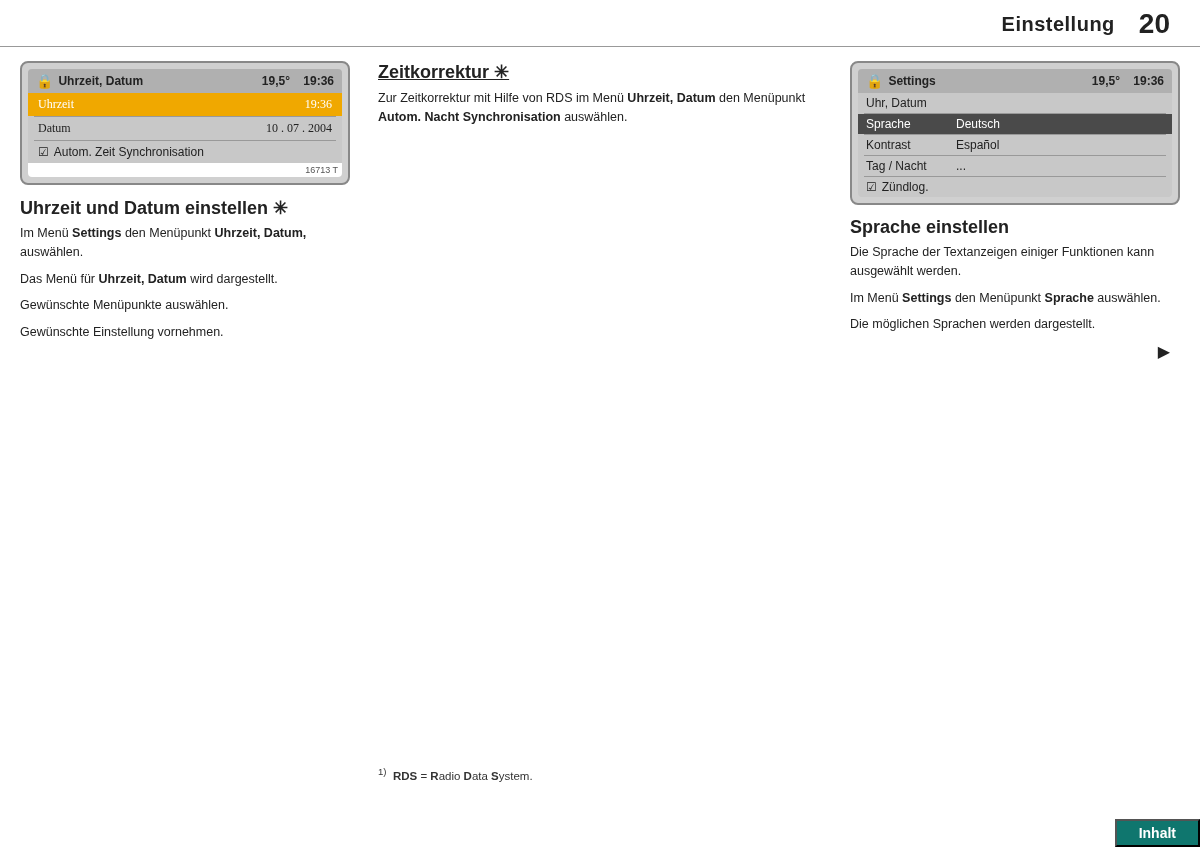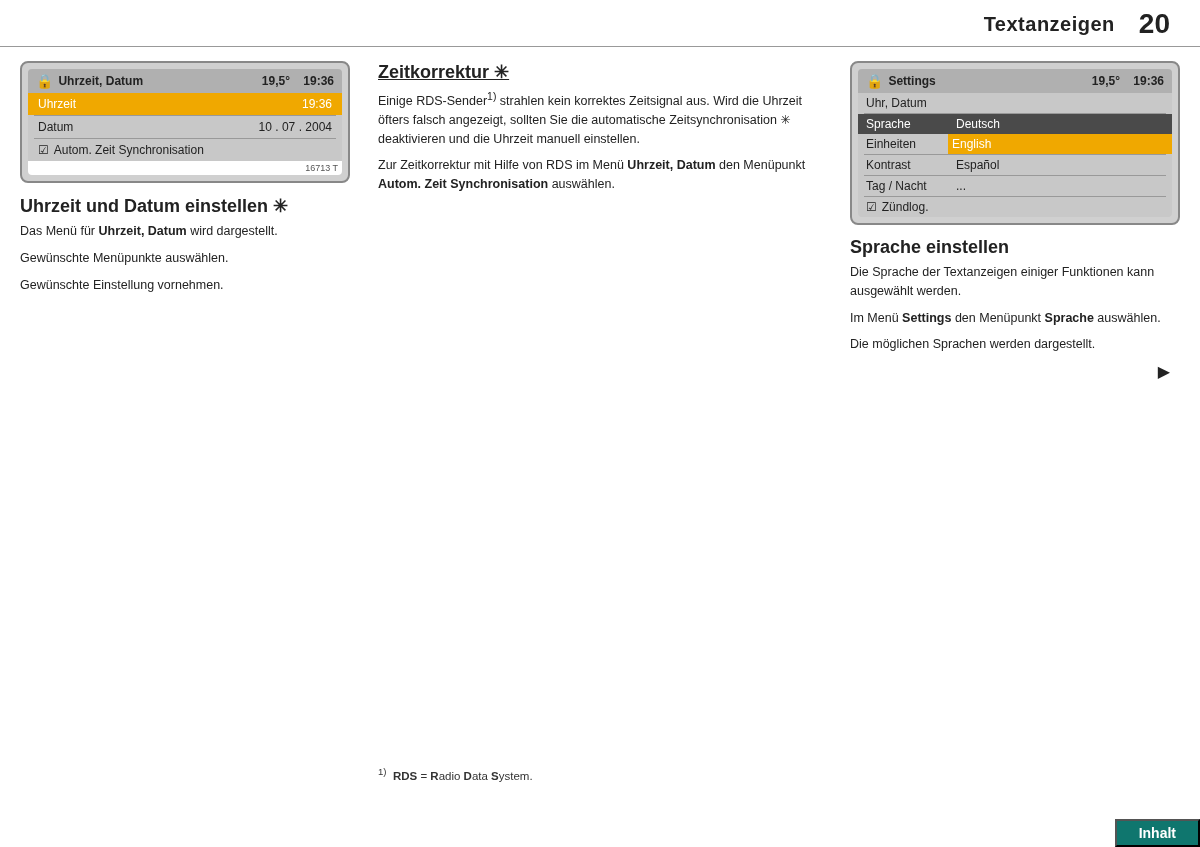--- a/index.html
+++ b/index.html
@@ -96,20 +96,21 @@
     .screen-menu {
       display: flex;
       flex-direction: column;
     }
     .screen-row {
       display: flex;
       justify-content: space-between;
       align-items: center;
       padding: 4px 10px;
       font-size: 12px;
+      font-family: Liberation Serif, serif;
     }
     .screen-row.selected {
       background: #f0a800;
       color: #fff;
     }
     .screen-divider {
       height: 1px;
       background: #999;
       margin: 0 6px;
     }
@@ -205,21 +206,21 @@
       align-items: center;
       gap: 5px;
       font-size: 12px;
       padding: 3px 8px;
     }
   </style>
 </head>
 <body>
 
 <div class="header">
-  <span class="header-title">Textanzeigen</span>
+  <span class="header-title">Einstellung</span>
   <span class="header-page">20</span>
 </div>
 
 <div class="main">
 
   <div class="col-left">
 
     <div class="car-screen">
       <div class="car-screen-inner">
 
@@ -249,31 +250,31 @@
           <div class="checkbox-row">
             <span>☑</span>
             <span>Autom. Zeit Synchronisation</span>
           </div>
         </div>
         <div class="screen-footnote">16713 T</div>
       </div>
     </div>
 
     <div class="section-title">Uhrzeit und Datum einstellen ✳</div>
+    <p class="body-text">Im Menü <b>Settings</b> den Menüpunkt <b>Uhrzeit, Datum,</b> auswählen.</p>
     <p class="body-text">Das Menü für <b>Uhrzeit, Datum</b> wird darge­stellt.</p>
     <p class="body-text">Gewünschte Menüpunkte auswählen.</p>
     <p class="body-text">Gewünschte Einstellung vornehmen.</p>
 
   </div>
 
   <div class="col-middle">
 
     <div class="underline-title section-title" style="margin-bottom:6px;">Zeitkorrektur ✳</div>
-    <p class="body-text">Einige RDS-Sender<sup>1)</sup> strahlen kein korrektes Zeitsignal aus. Wird die Uhrzeit öfters falsch angezeigt, sollten Sie die automati­sche Zeitsynchronisation ✳ deaktivieren und die Uhrzeit manuell einstellen.</p>
-    <p class="body-text">Zur Zeitkorrektur mit Hilfe von RDS im Menü <b>Uhrzeit, Datum</b> den Menüpunkt <b>Au­tom. Zeit Synchronisation</b> auswählen.</p>
+    <p class="body-text">Zur Zeitkorrektur mit Hilfe von RDS im Menü <b>Uhrzeit, Datum</b> den Menüpunkt <b>Au­tom. Nacht Synchronisation</b> auswählen.</p>
 
     <div class="middle-footnote">
       <sup>1)</sup>&nbsp;&nbsp;<b>RDS</b> = <b>R</b>adio <b>D</b>ata <b>S</b>ystem.
     </div>
 
   </div>
 
   <div class="col-right">
 
     <div class="car-screen">
@@ -297,24 +298,20 @@
             <span class="label">Uhr, Datum</span>
             <span class="value"></span>
           </div>
           <div class="screen-divider"></div>
 
           <div class="screen-two-col-row highlighted-row">
             <span class="label">Sprache</span>
             <span class="value">Deutsch</span>
           </div>
 
-          <div class="screen-two-col-row" style="padding:0;">
-            <span class="label" style="padding: 3px 0 3px 8px;">Einheiten</span>
-            <span class="value" style="background:#f0a800; color:#fff; padding: 3px 6px 3px 4px; display:block;">English</span>
-          </div>
           <div class="screen-divider"></div>
 
           <div class="screen-two-col-row">
             <span class="label">Kontrast</span>
             <span class="value">Español</span>
           </div>
           <div class="screen-divider"></div>
 
           <div class="screen-two-col-row">
             <span class="label">Tag / Nacht</span>

